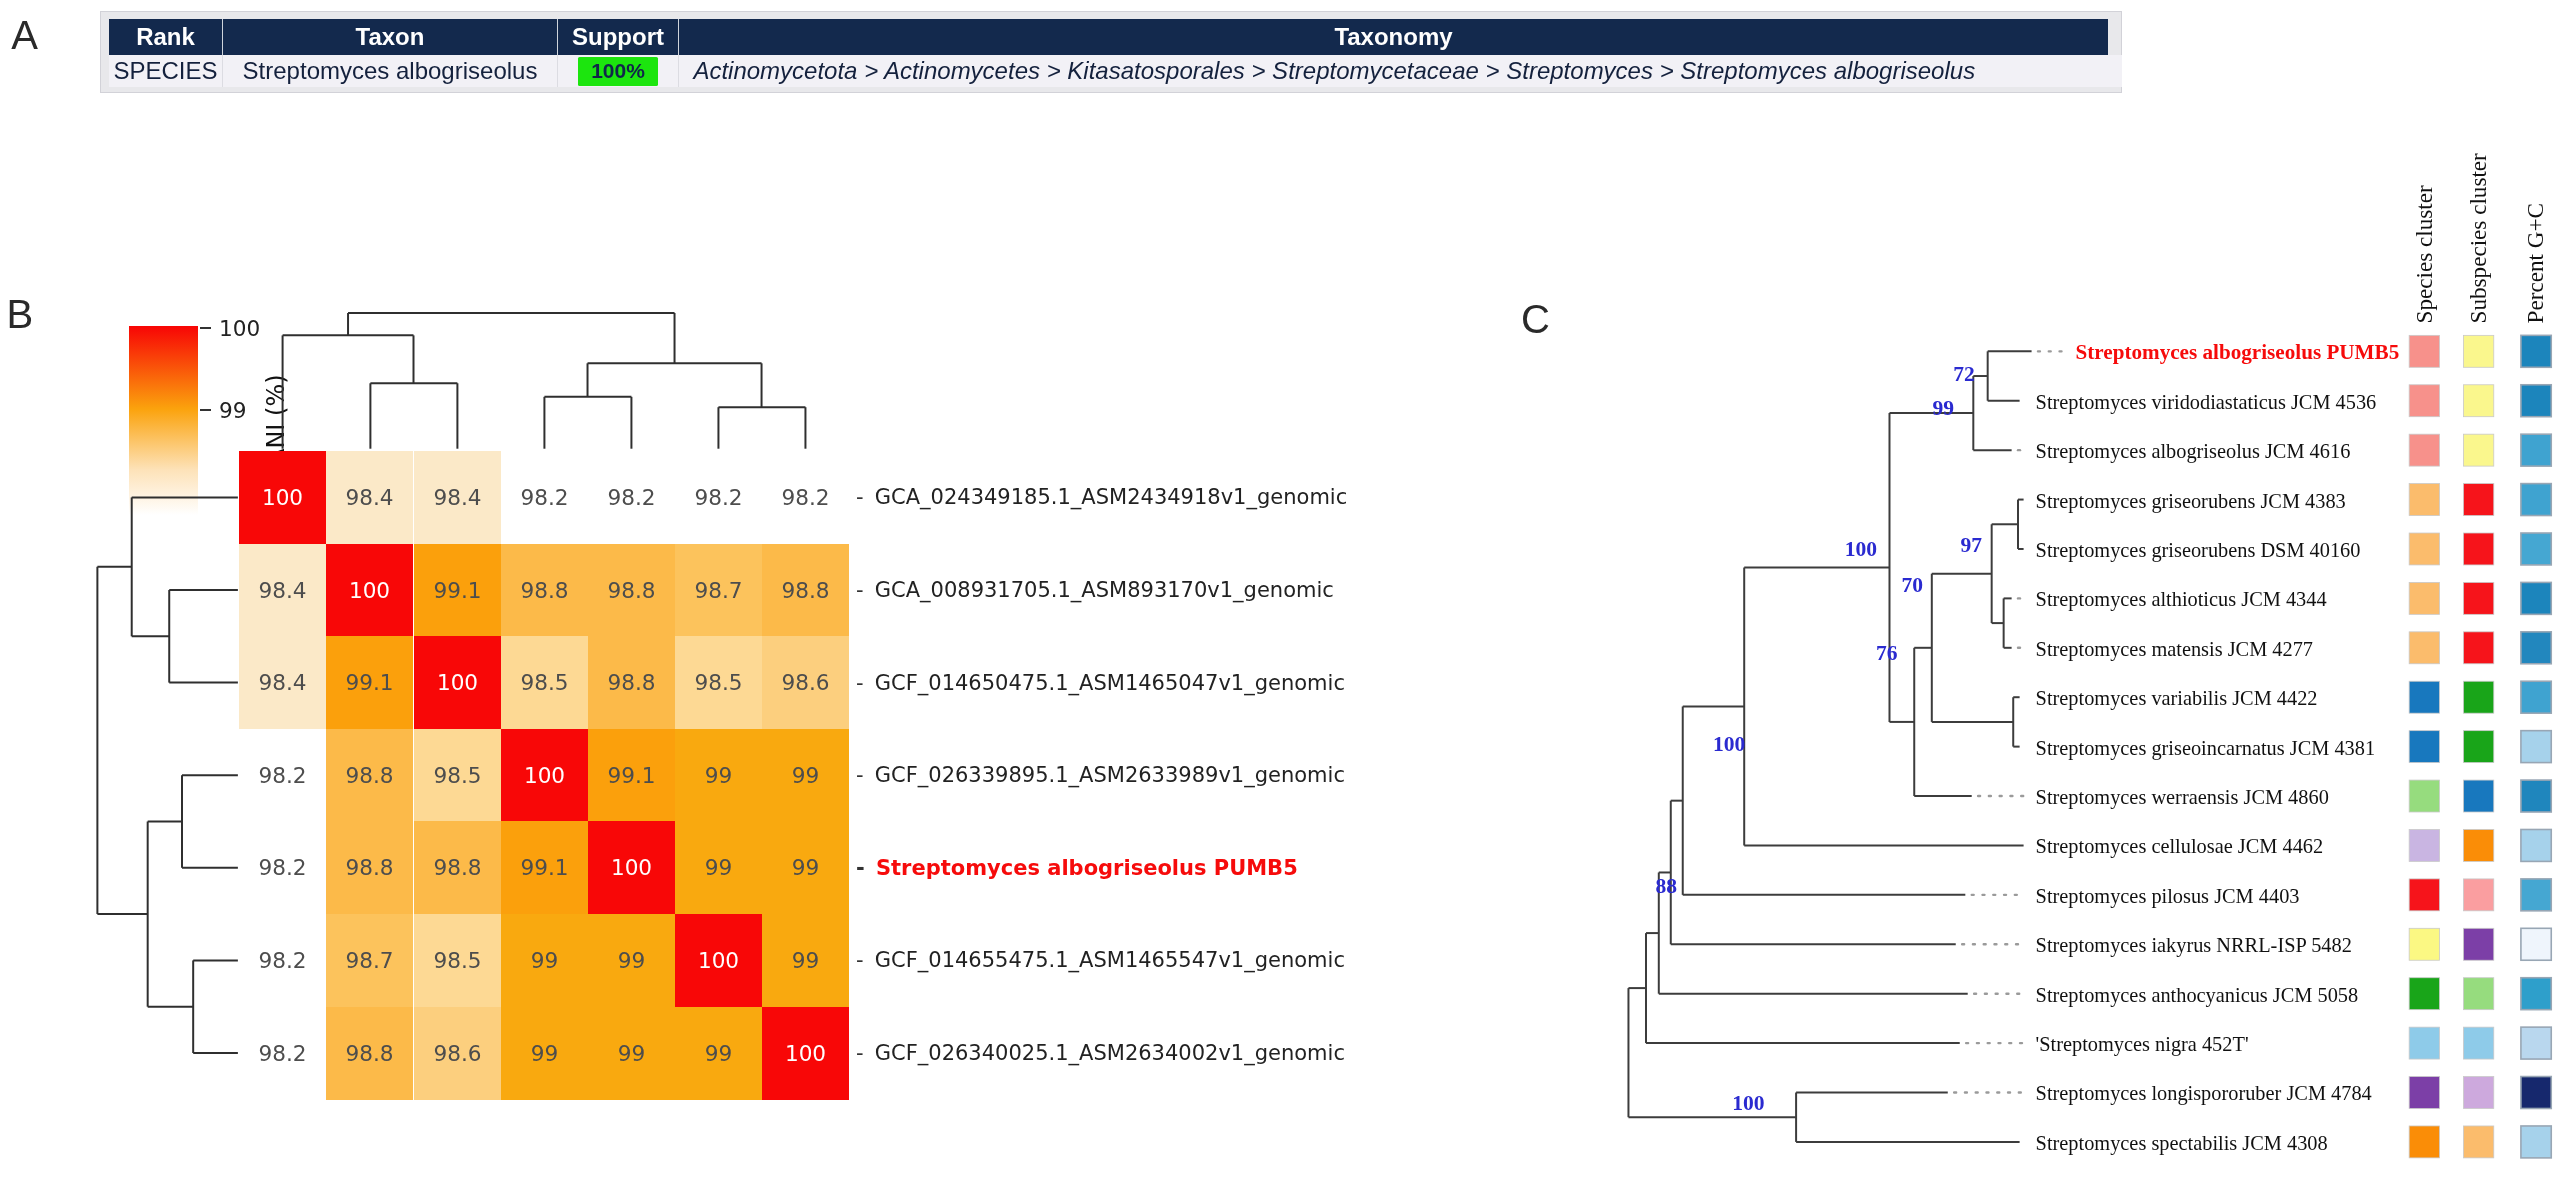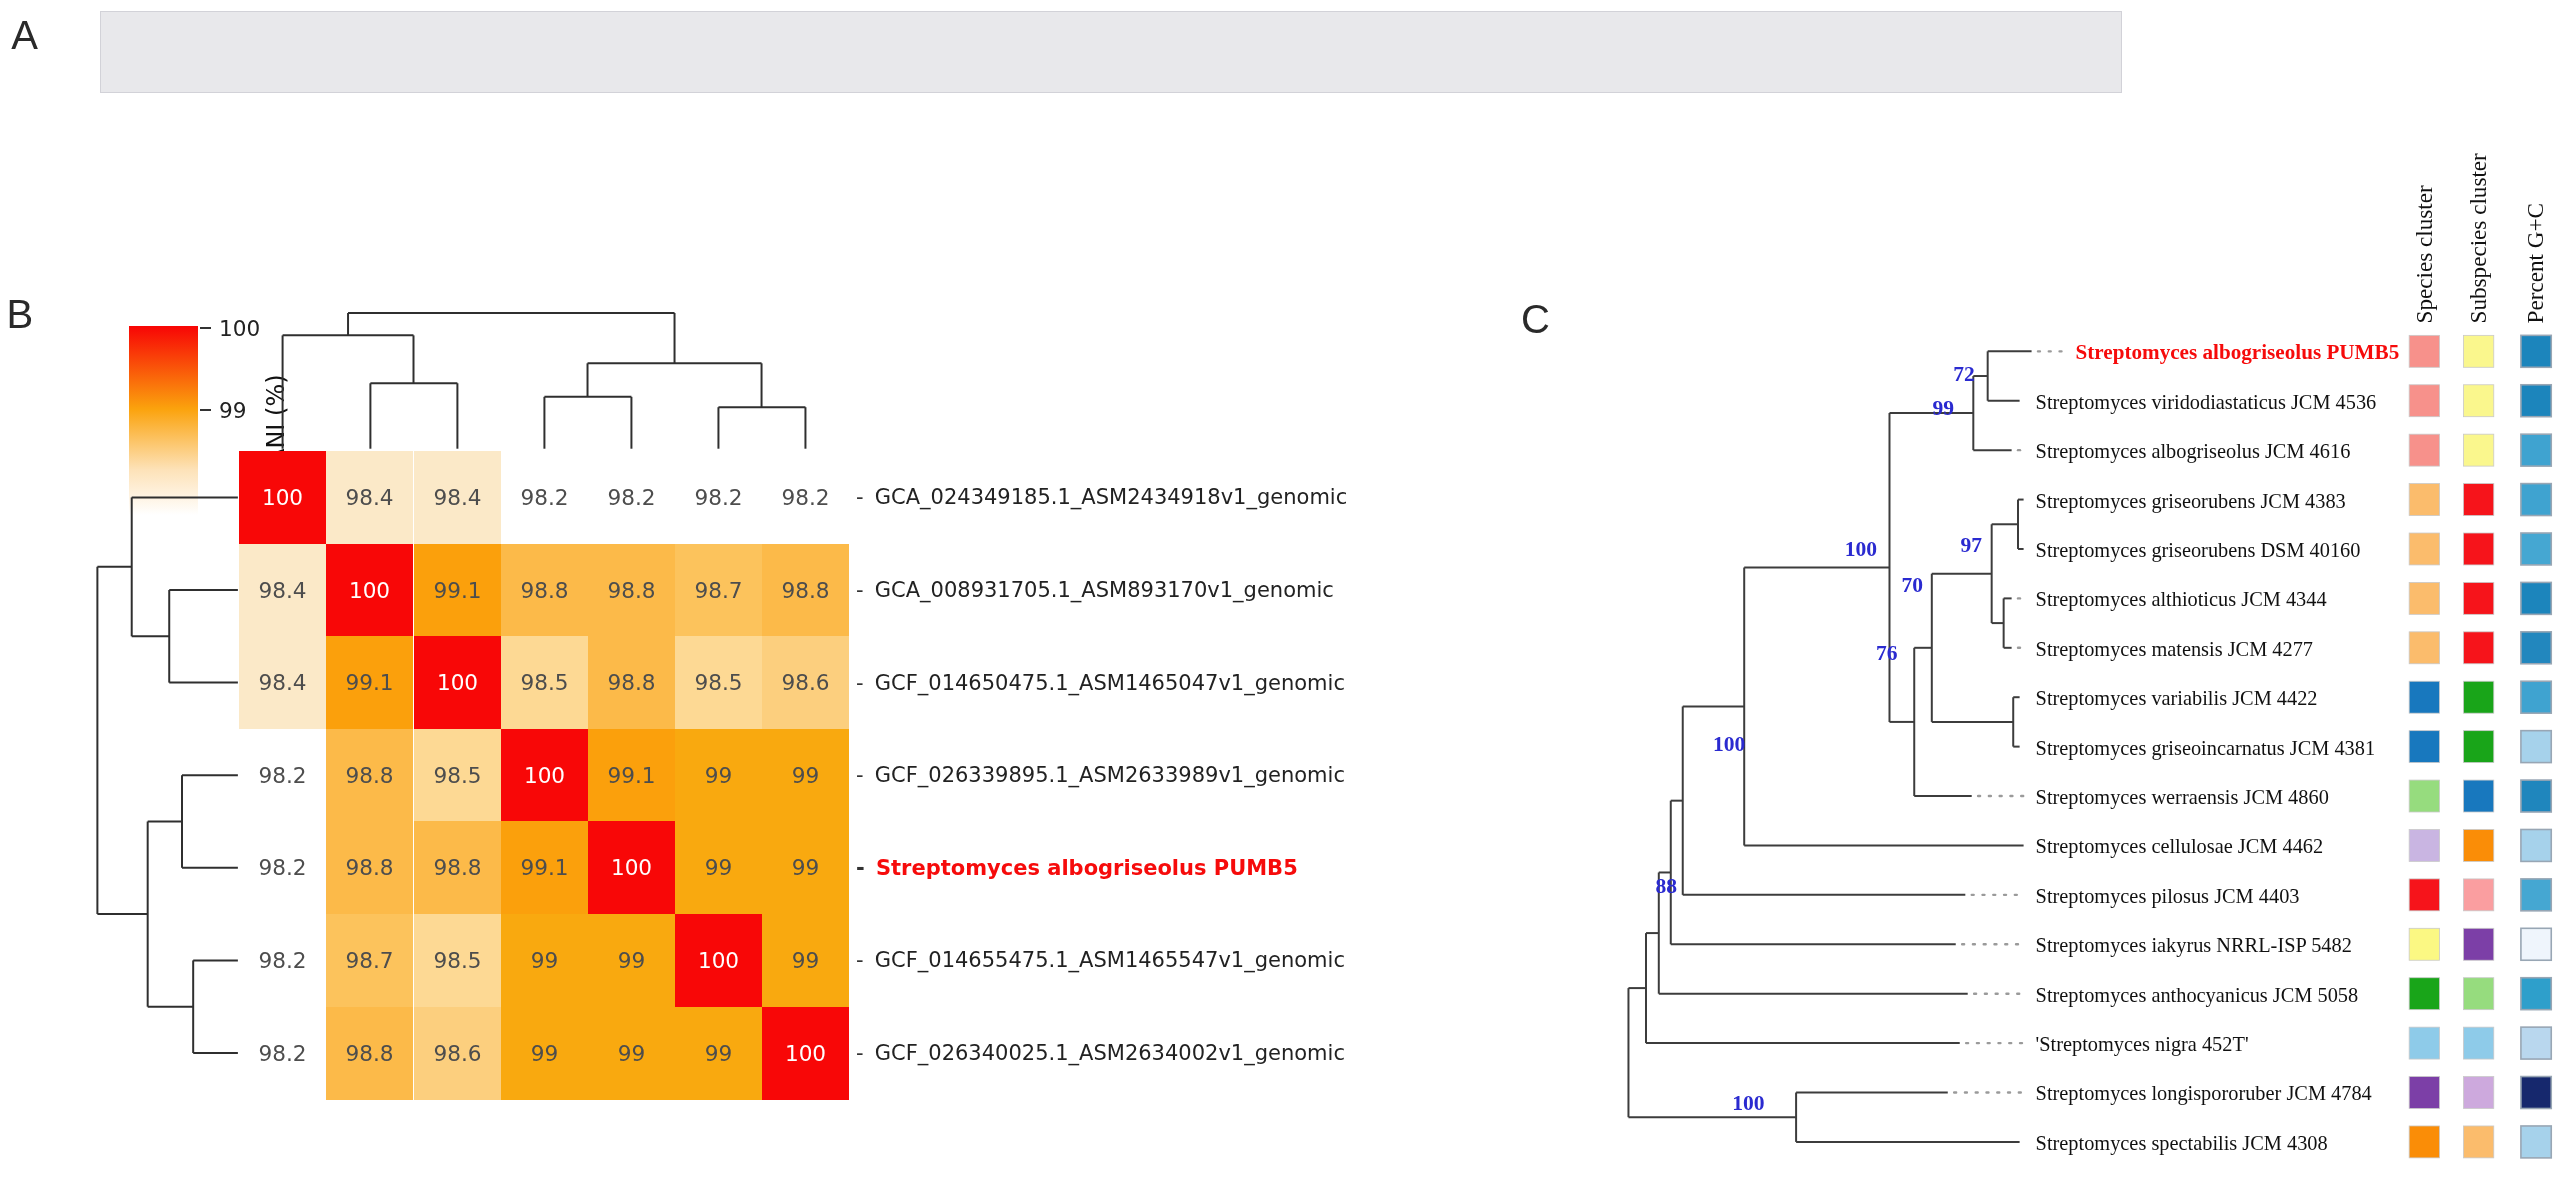--- a/index.html
+++ b/index.html
@@ -36,20 +36,34 @@
 </head>
 <body>
 
 <div class="page">
 
   <div class="abs panel-letter" style="left:11.2px;top:12.8px;">A</div>
   <div class="abs panel-letter" style="left:6.4px;top:292px;">B</div>
   <div class="abs panel-letter" style="left:1521px;top:297px;">C</div>
 
   <div class="abs tableA">
+    <div class="tA-row tA-head">
+      <div class="tA-hcell" style="width:113px;">Rank</div>
+      <div class="tA-hcell" style="width:334px;">Taxon</div>
+      <div class="tA-hcell" style="width:120px;">Support</div>
+      <div class="tA-hcell" style="width:1429px;border-right:none;">Taxonomy</div>
+    </div>
+    <div class="tA-row tA-data">
+      <div class="tA-dcell" style="width:113px;">SPECIES</div>
+      <div class="tA-dcell" style="width:334px;">Streptomyces albogriseolus</div>
+      <div class="tA-dcell" style="width:120px;">
+        <span class="chip">100%</span>
+      </div>
+      <div class="tA-dcell tax" style="width:1429px;border-right:none;">Actinomycetota &gt; Actinomycetes &gt; Kitasatosporales &gt; Streptomycetaceae &gt; Streptomyces &gt; Streptomyces albogriseolus</div>
+    </div>
   </div>
 
   <div class="abs colorbar"></div>
   <div class="abs cb-tick" style="left:200px;top:327px;"></div>
   <div class="abs cb-tick" style="left:200px;top:409px;"></div>
   <div class="abs cb-num" style="left:219px;top:316px;">100</div>
   <div class="abs cb-num" style="left:219px;top:398px;">99</div>
   <div class="abs ani-label">ANI (%)</div>
 
   <div id="hm-cells">

